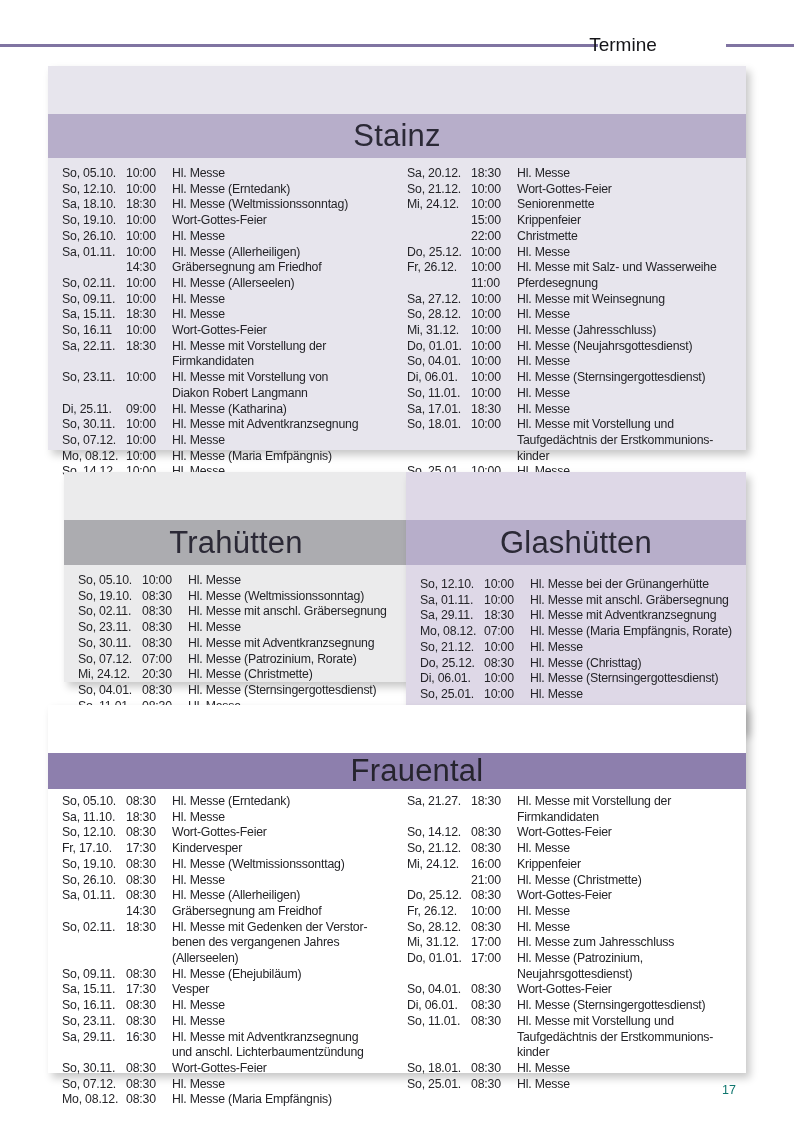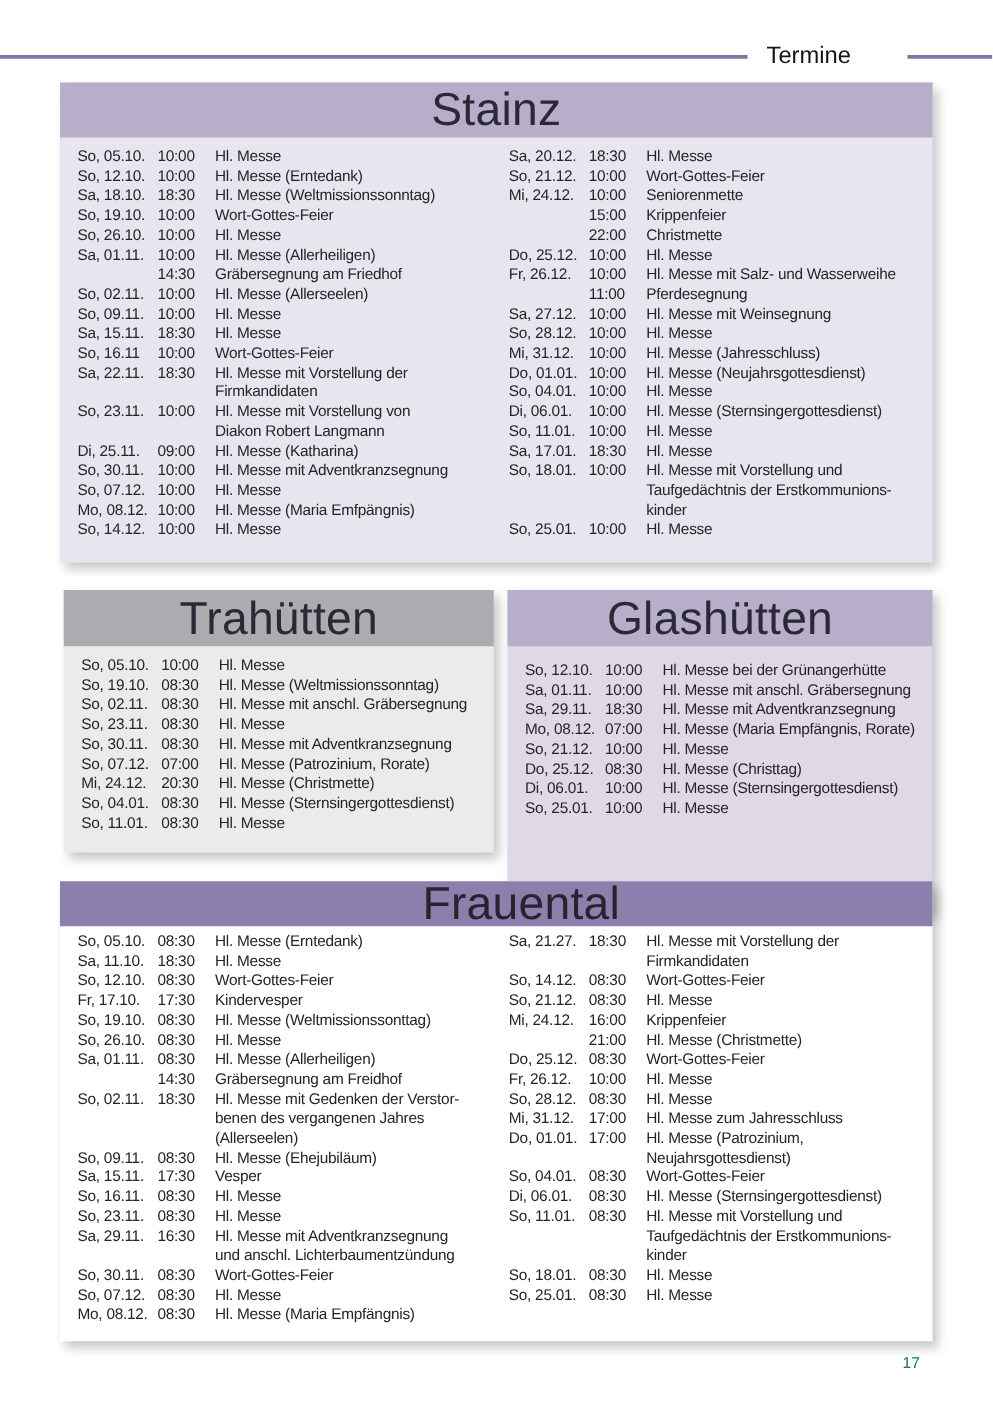--- a/index.html
+++ b/index.html
@@ -9,43 +9,43 @@
     background:#ffffff;
     font-family:"Liberation Sans","DejaVu Sans",sans-serif;
     color:#222226;
     overflow:hidden;
   }
   
   .top-rule{position:absolute;height:3px;background:var(--color-rule,#8074a2);}
   .top-rule.left{left:0;top:44px;width:598px;}
   .top-rule.right{left:726px;top:44px;width:68px;}
   .header-label{
-    position:absolute;left:586px;top:34px;width:122px;
+    position:absolute;left:562px;top:34px;width:122px;
     text-align:center;font-size:19px;line-height:22px;color:#141418;
   }
   
   .box{
     position:absolute;
     box-shadow:4px 5px 8px rgba(0,0,0,0.22);
   }
   .box-header{
     display:flex;align-items:center;justify-content:center;
-    font-size:37px;color:#2b2936;letter-spacing:0.2px;
+    font-size:31px;color:#2b2936;letter-spacing:0.2px;margin-top:48px;
   }
   .box-body{font-size:12.3px;line-height:15.7px;letter-spacing:-0.2px;color:#242428;}
   .two-col{display:flex;gap:14px;}
   .col{flex:1;min-width:0;}
   .row{display:grid;grid-template-columns:60px 42px 1fr;column-gap:4px;}
   .c-desc{white-space:pre-line;}
   
   .box.stainz{left:48px;top:66px;width:698px;height:384px;background:var(--color-stainz-body,#e7e5ed);}
   .box.stainz .box-header{height:44px;background:var(--color-header-purple,#b7aeca);}
   .box.stainz .box-body{padding:8px 8px 0 14px;}
   
-  .box.trahuetten{left:51px;top:472px;width:344px;height:210px;background:var(--color-trahuetten-body,#ebebec);}
+  .box.trahuetten{left:64px;top:472px;width:344px;height:210px;background:var(--color-trahuetten-body,#ebebec);}
   .box.trahuetten .box-header{height:45px;background:var(--color-header-gray,#acacb0);}
   .box.trahuetten .box-body{padding:8px 6px 0 14px;}
   
   .box.glashuetten{left:406px;top:472px;width:340px;height:260px;background:var(--color-glashuetten-body,#ded8e7);}
   .box.glashuetten .box-header{height:45px;background:var(--color-header-purple,#b7aeca);}
   .box.glashuetten .box-body{padding:12px 4px 0 14px;}
   
   .box.frauental{left:48px;top:705px;width:698px;height:368px;background:var(--color-frauental-body,#ffffff);}
   .box.frauental .box-header{height:36px;background:var(--color-header-dark-purple,#8d7fad);color:#26242e;padding-left:40px;}
   .box.frauental .box-body{padding:5px 8px 0 14px;}

